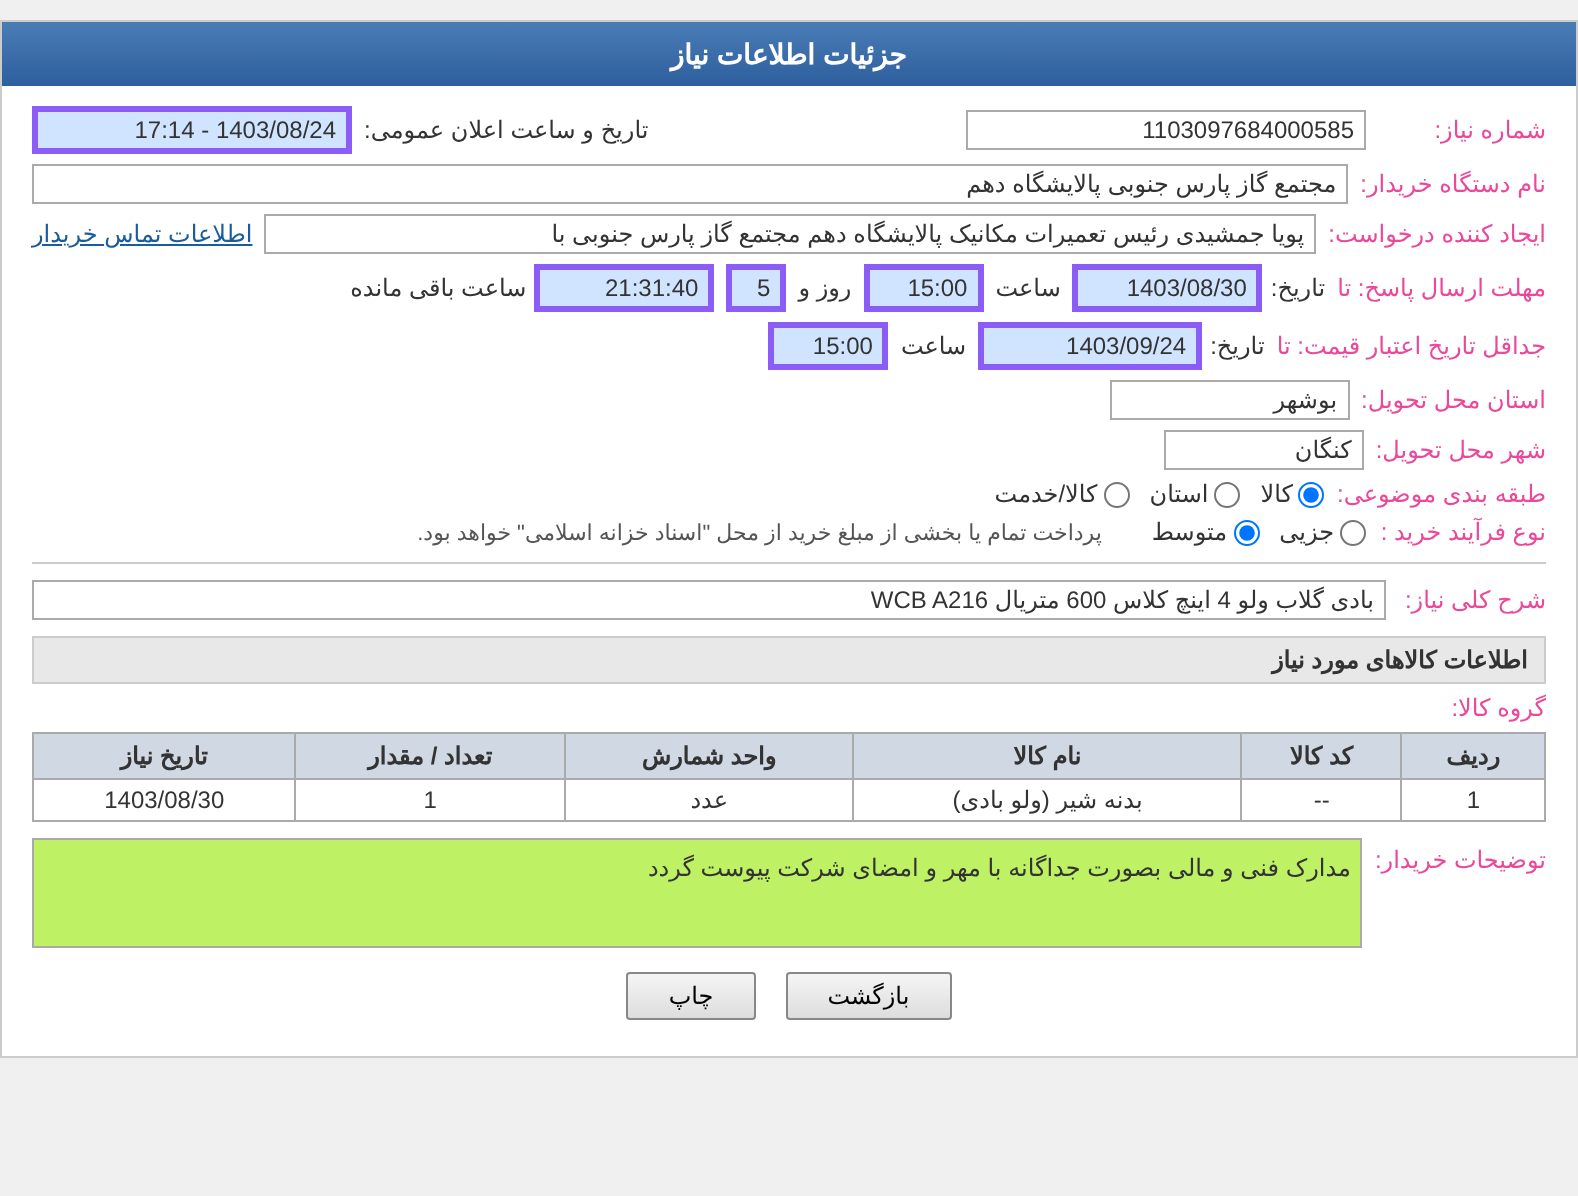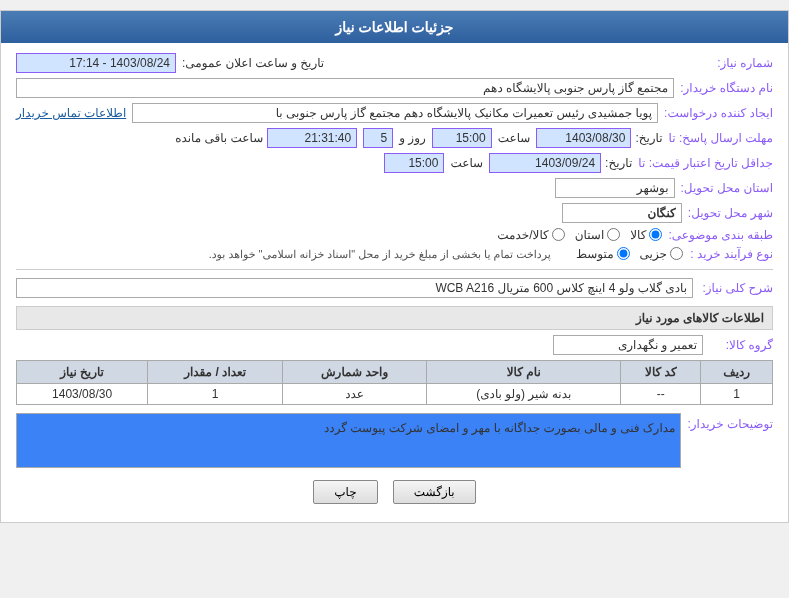--- a/index.html
+++ b/index.html
@@ -28,37 +28,37 @@
       padding: 10px 15px;
     }
     .form-row {
       display: flex;
       align-items: center;
       margin-bottom: 5px;
       flex-wrap: nowrap;
     }
     .field-label {
       font-size: 12px;
-      color: #8b5cf6;
+      color: #ec4899;
       white-space: nowrap;
       min-width: 90px;
       text-align: right;
       padding-left: 6px;
     }
     .field-value {
       background: #fff;
       border: 1px solid #aaa;
       padding: 2px 5px;
       font-size: 12px;
       min-height: 20px;
       direction: rtl;
     }
     .field-value-blue {
       background: #d0e4ff;
-      border: 1px solid #8b5cf6;
+      border: 3px solid #8b5cf6;
       padding: 2px 5px;
       font-size: 12px;
       min-height: 20px;
       direction: rtl;
     }
     .inline-label {
       font-size: 12px;
       white-space: nowrap;
     }
     .section-title {
@@ -69,21 +69,21 @@
       margin: 8px 0 5px 0;
       text-align: right;
     }
     .radio-group {
       display: flex;
       align-items: center;
       gap: 10px;
     }
     .radio-item {
       display: flex;
-      align-items: flex-start;
+      align-items: flex-end;
       gap: 3px;
     }
     table.goods-table {
       width: 100%;
       border-collapse: collapse;
       margin-top: 5px;
     }
     table.goods-table th {
       background: #d0d8e4;
       border: 1px solid #aaa;
@@ -93,21 +93,21 @@
     }
     table.goods-table td {
       border: 1px solid #aaa;
       padding: 3px 6px;
       text-align: center;
       font-size: 12px;
     }
     .description-box {
       border: 1px solid #aaa;
       padding: 5px;
-      background: #3b82f6;
+      background: #bef264;
       font-size: 12px;
       line-height: 1.6;
       text-align: right;
       direction: rtl;
       min-height: 55px;
     }
     .bottom-buttons {
       display: flex;
       justify-content: center;
       gap: 15px;
@@ -141,20 +141,21 @@
 
 <div class="container">
   <div class="header">
     <span>جزئیات اطلاعات نیاز</span>
   </div>
 
   <div class="content">
 
     <div class="form-row">
       <span class="field-label">شماره نیاز:</span>
+      <div class="field-value" style="width:200px;">1103097684000585</div>
       <span style="flex:1;"></span>
       <span class="inline-label" style="margin-left:6px;">تاریخ و ساعت اعلان عمومی:</span>
       <div class="field-value-blue" style="width:160px;">1403/08/24 - 17:14</div>
     </div>
 
     <div class="form-row">
       <span class="field-label">نام دستگاه خریدار:</span>
       <div class="field-value wide-input">مجتمع گاز پارس جنوبی  پالایشگاه دهم</div>
     </div>
 
@@ -184,21 +185,21 @@
       <div class="field-value-blue" style="width:60px;">15:00</div>
     </div>
 
     <div class="form-row">
       <span class="field-label">استان محل تحویل:</span>
       <div class="field-value" style="width:120px;">بوشهر</div>
     </div>
 
     <div class="form-row">
       <span class="field-label">شهر محل تحویل:</span>
-      <div class="field-value" style="width:120px;font-weight:bold;">کنگان</div>
+      <div class="field-value" style="width:100px;">کنگان</div>
     </div>
 
     <div class="form-row">
       <span class="field-label">طبقه بندی موضوعی:</span>
       <div class="radio-group">
         <div class="radio-item">
           <input type="radio" name="tabaqe" checked="" style=""> 
             <span>کالا</span>
         </div>
         <div class="radio-item">
@@ -231,21 +232,20 @@
 
     <div class="form-row">
       <span class="field-label" style="min-width:80px;">شرح کلی نیاز:</span>
       <div class="field-value wide-input">بادی گلاب ولو 4 اینچ کلاس 600 متریال WCB A216</div>
     </div>
 
     <div class="section-title">اطلاعات کالاهای مورد نیاز</div>
 
     <div class="form-row">
       <span class="field-label" style="min-width:70px;">گروه کالا:</span>
-      <div class="field-value" style="width:150px;">تعمیر و نگهداری</div>
     </div>
 
     <table class="goods-table">
       <thead>
         <tr>
           <th>ردیف</th>
           <th>کد کالا</th>
           <th>نام کالا</th>
           <th>واحد شمارش</th>
           <th>تعداد / مقدار</th>

